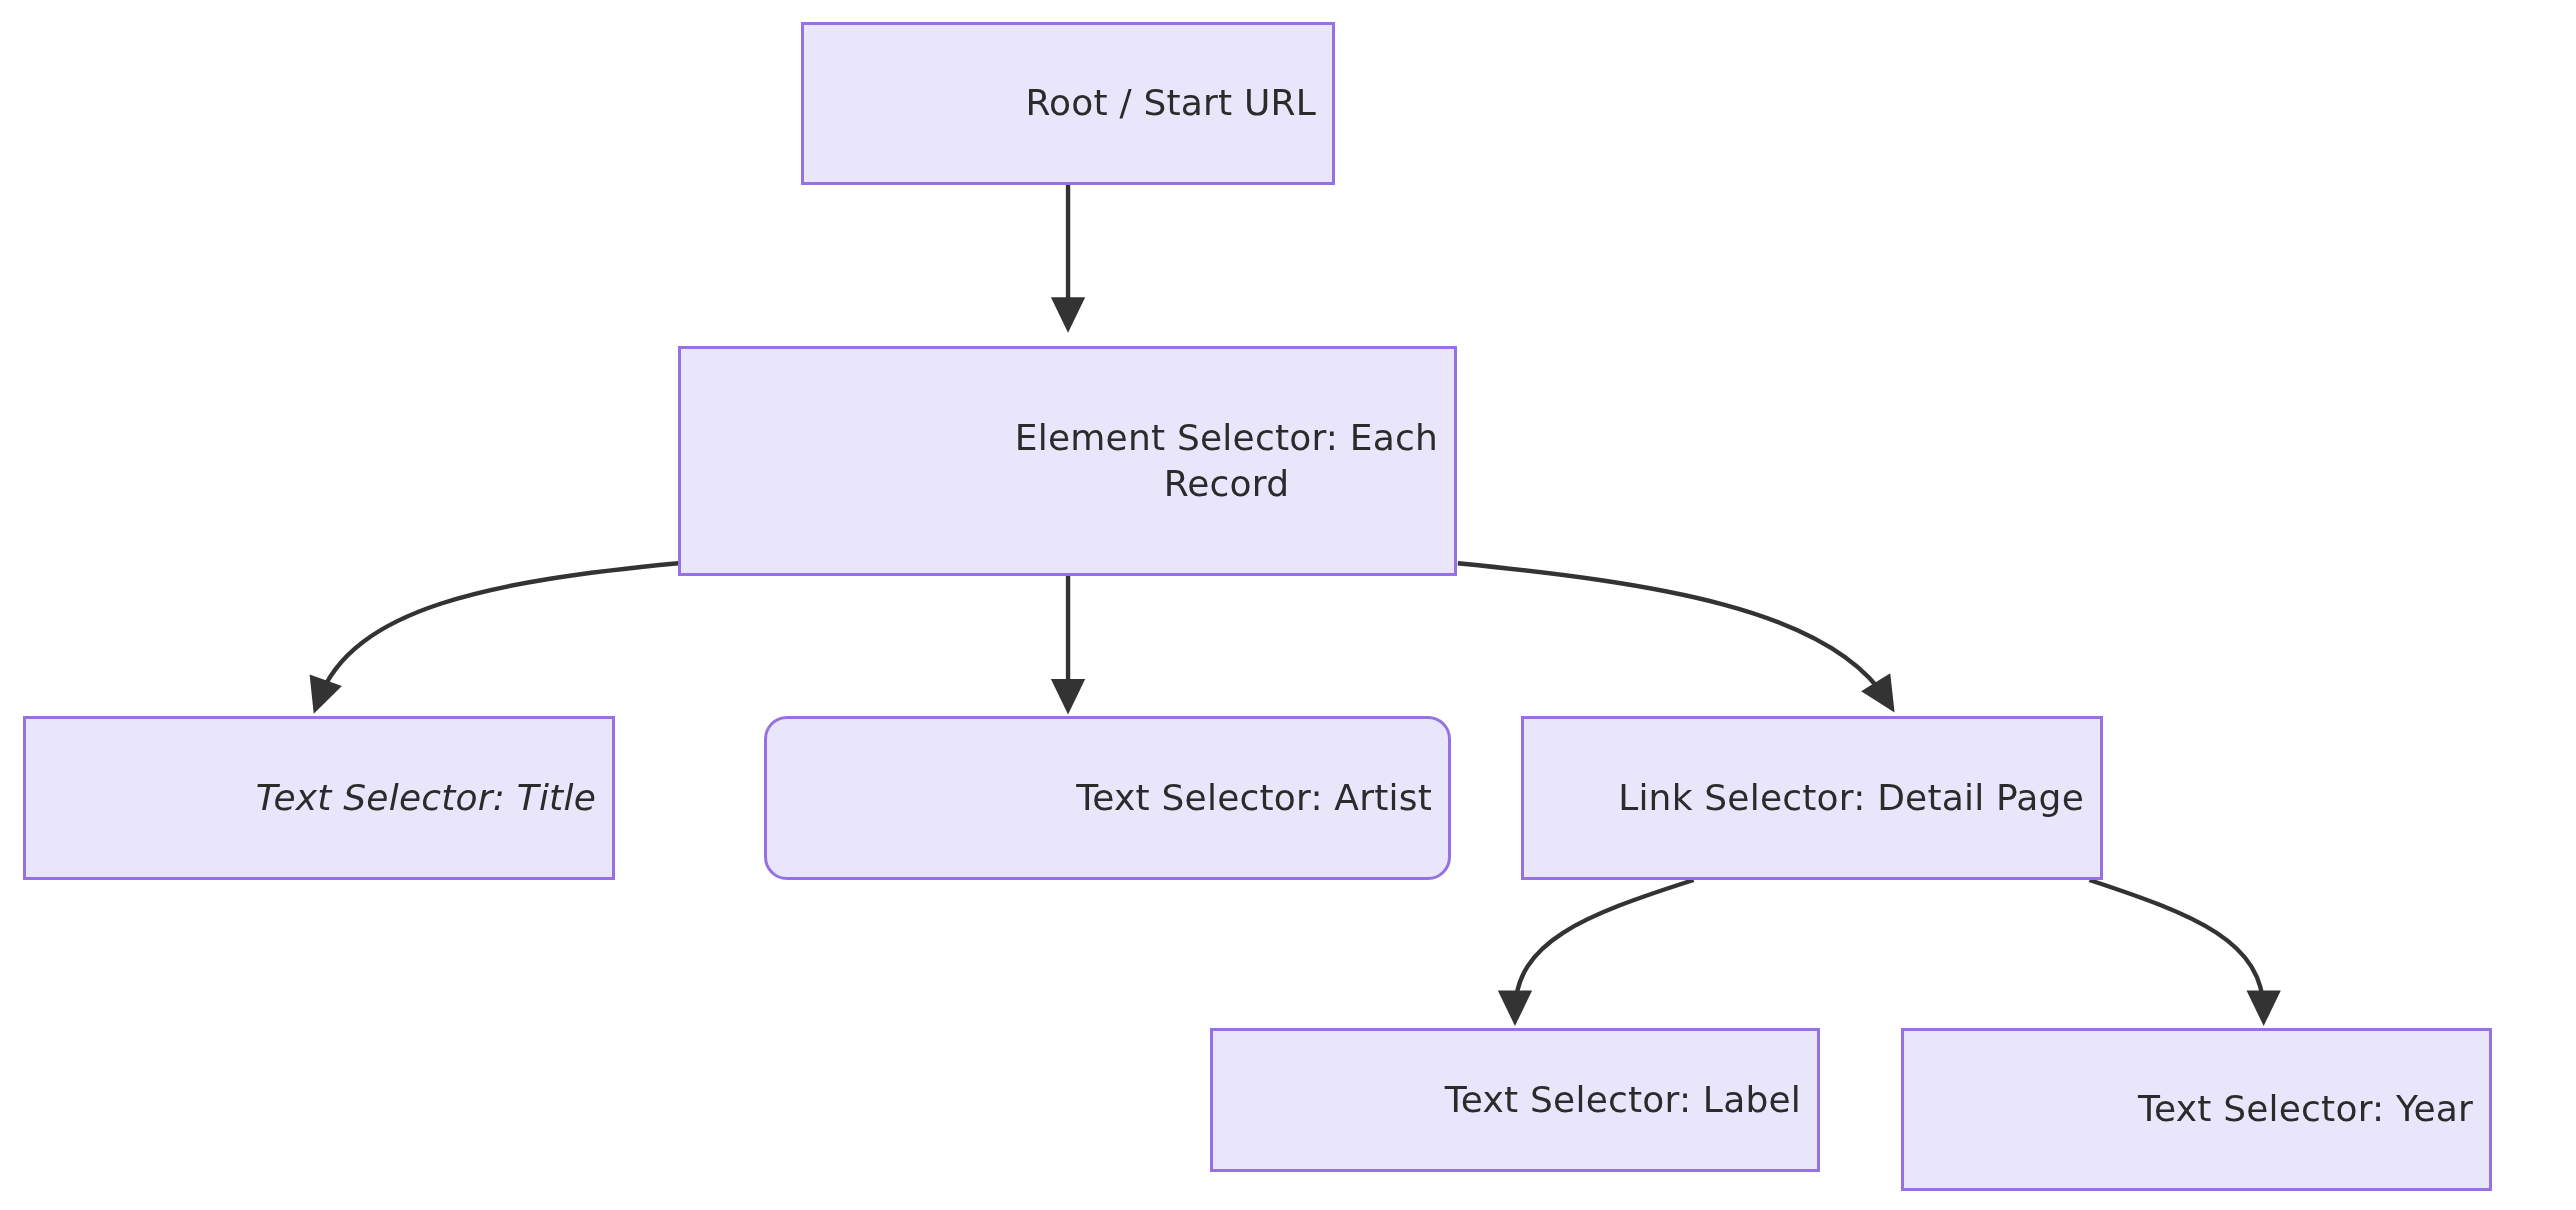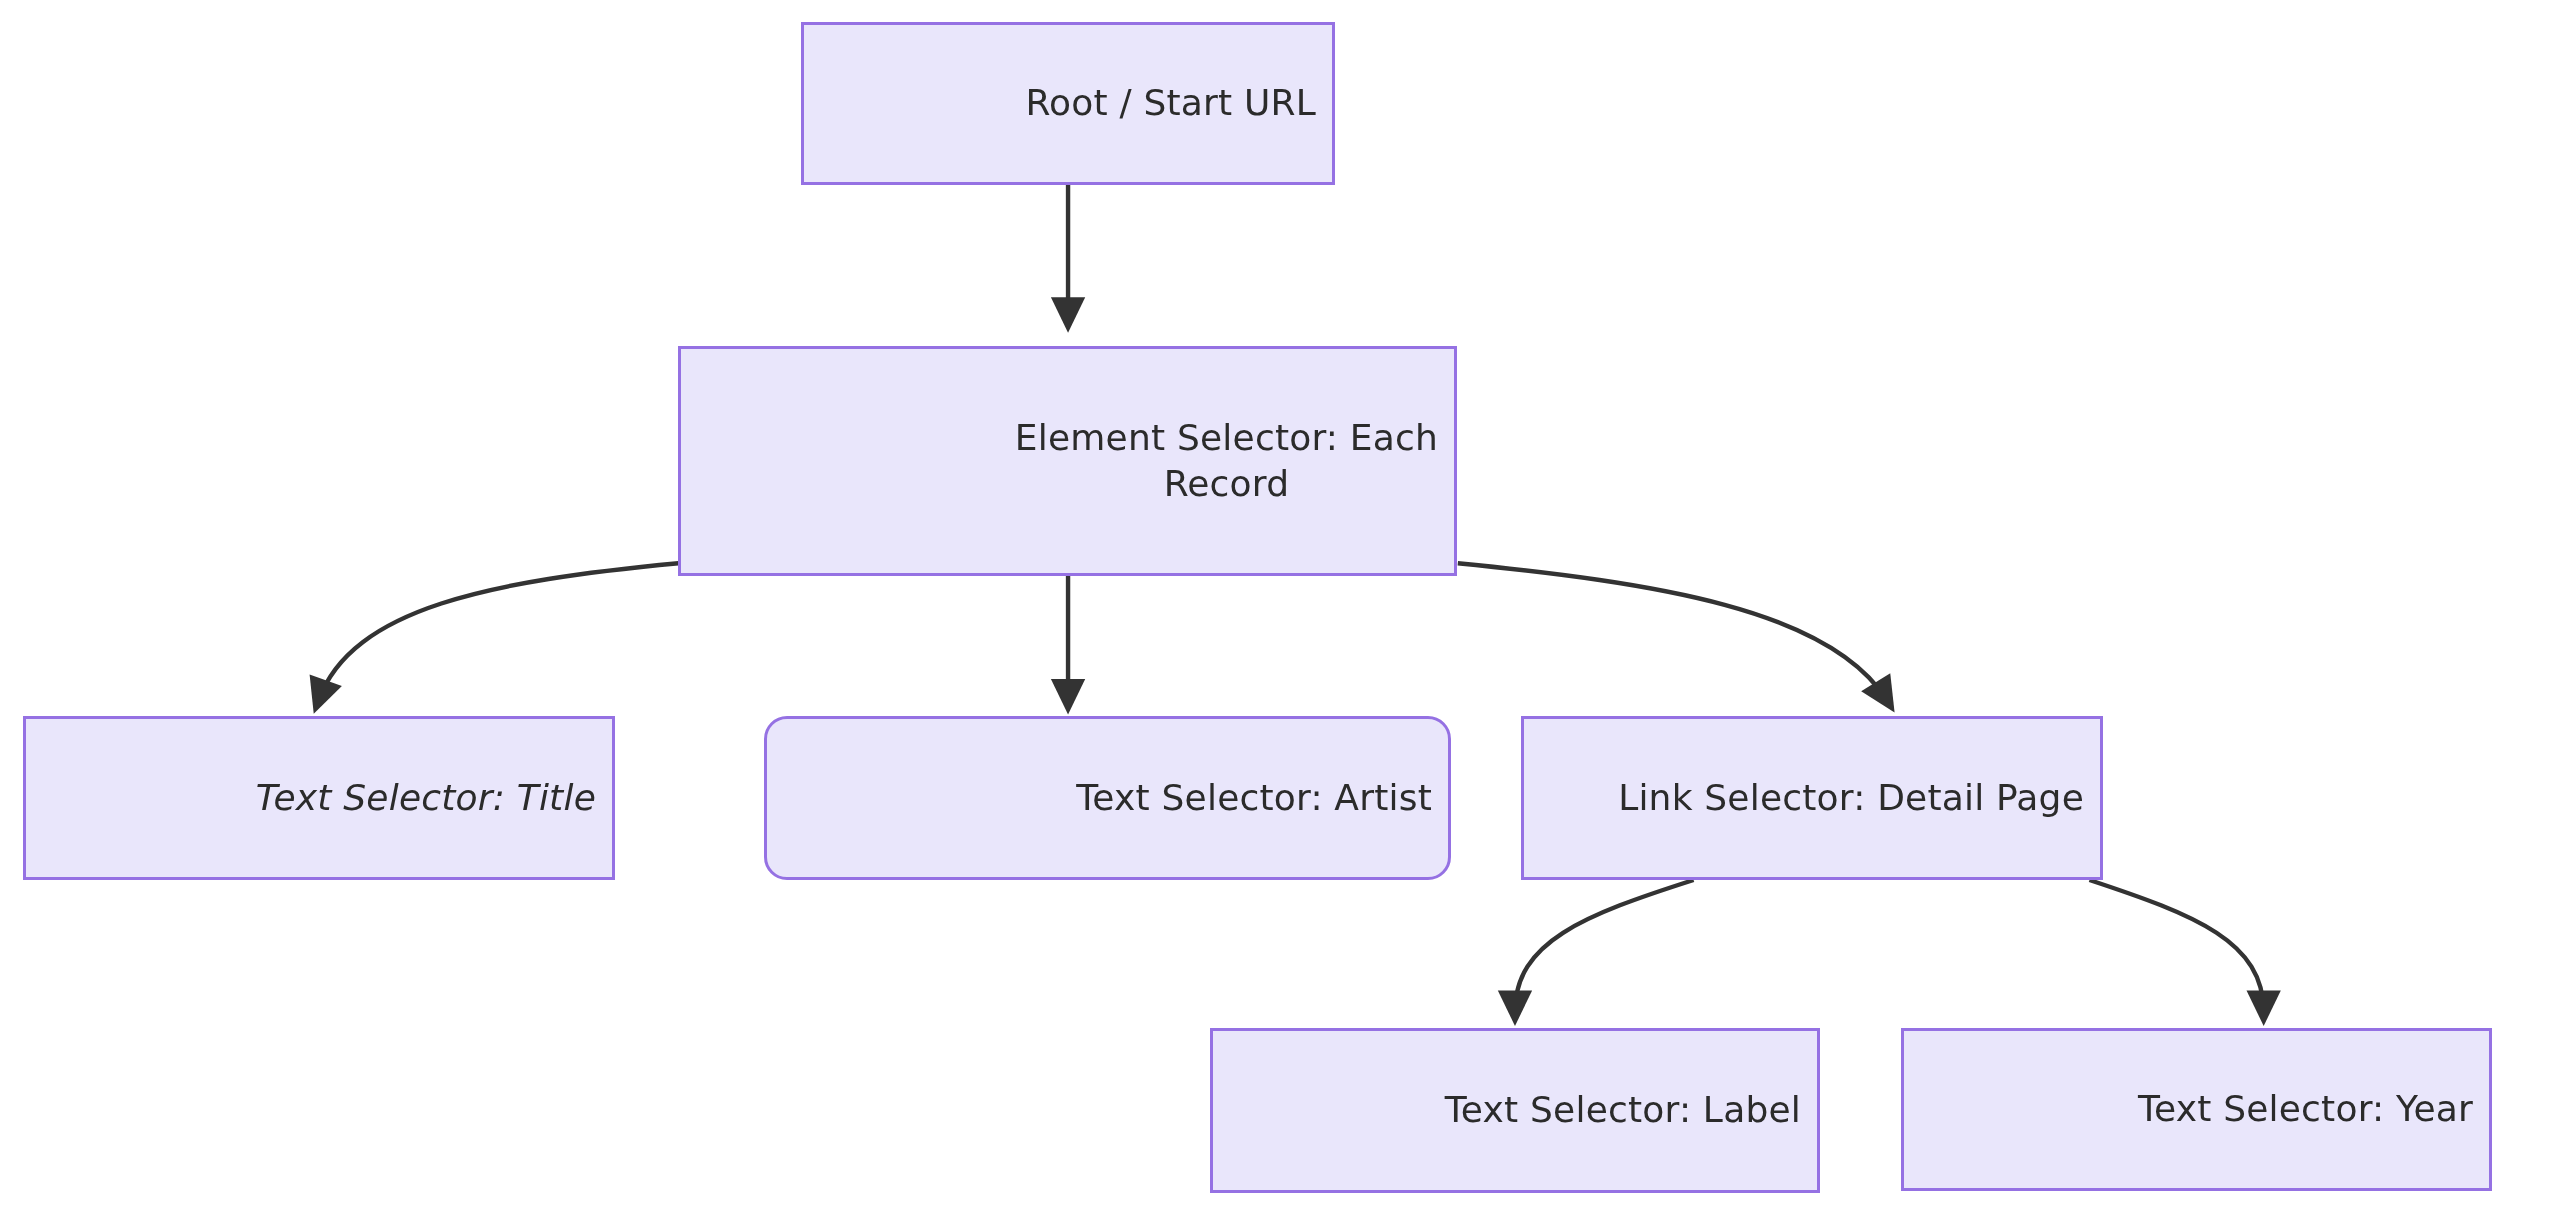--- a/index.html
+++ b/index.html
@@ -45,21 +45,21 @@
     letter-spacing: 0.2px;
     white-space: pre-line;
     padding: 0 16px;
   }
   
   #node-root            { left: 801px;  top: 22px;   width: 534px; height: 163px; }
   #node-element         { left: 678px;  top: 333px;  width: 779px; height: 230px; margin-top: 13px; }
   #node-title           { left: 23px;   top: 716px;  width: 592px; height: 164px; font-style: italic; }
   #node-artist          { left: 764px;  top: 716px;  width: 687px; height: 164px; border-radius: 23px; }
   #node-link            { left: 1521px; top: 716px;  width: 582px; height: 164px; }
-  #node-label           { left: 1210px; top: 1028px; width: 610px; height: 165px; }
+  #node-label           { left: 1210px; top: 1028px; width: 610px; height: 144px; }
   #node-year            { left: 1901px; top: 1028px; width: 591px; height: 163px; }
 </style>
 </head>
 <body>
 
 <div id="canvas">
 
   <svg id="edge-layer" viewBox="0 0 2928 1376" width="2576" height="1211" xmlns="http://www.w3.org/2000/svg">
     <defs>
       <marker id="arrowhead" markerWidth="9" markerHeight="9" refX="5.2" refY="4.5" orient="auto" markerUnits="strokeWidth">

